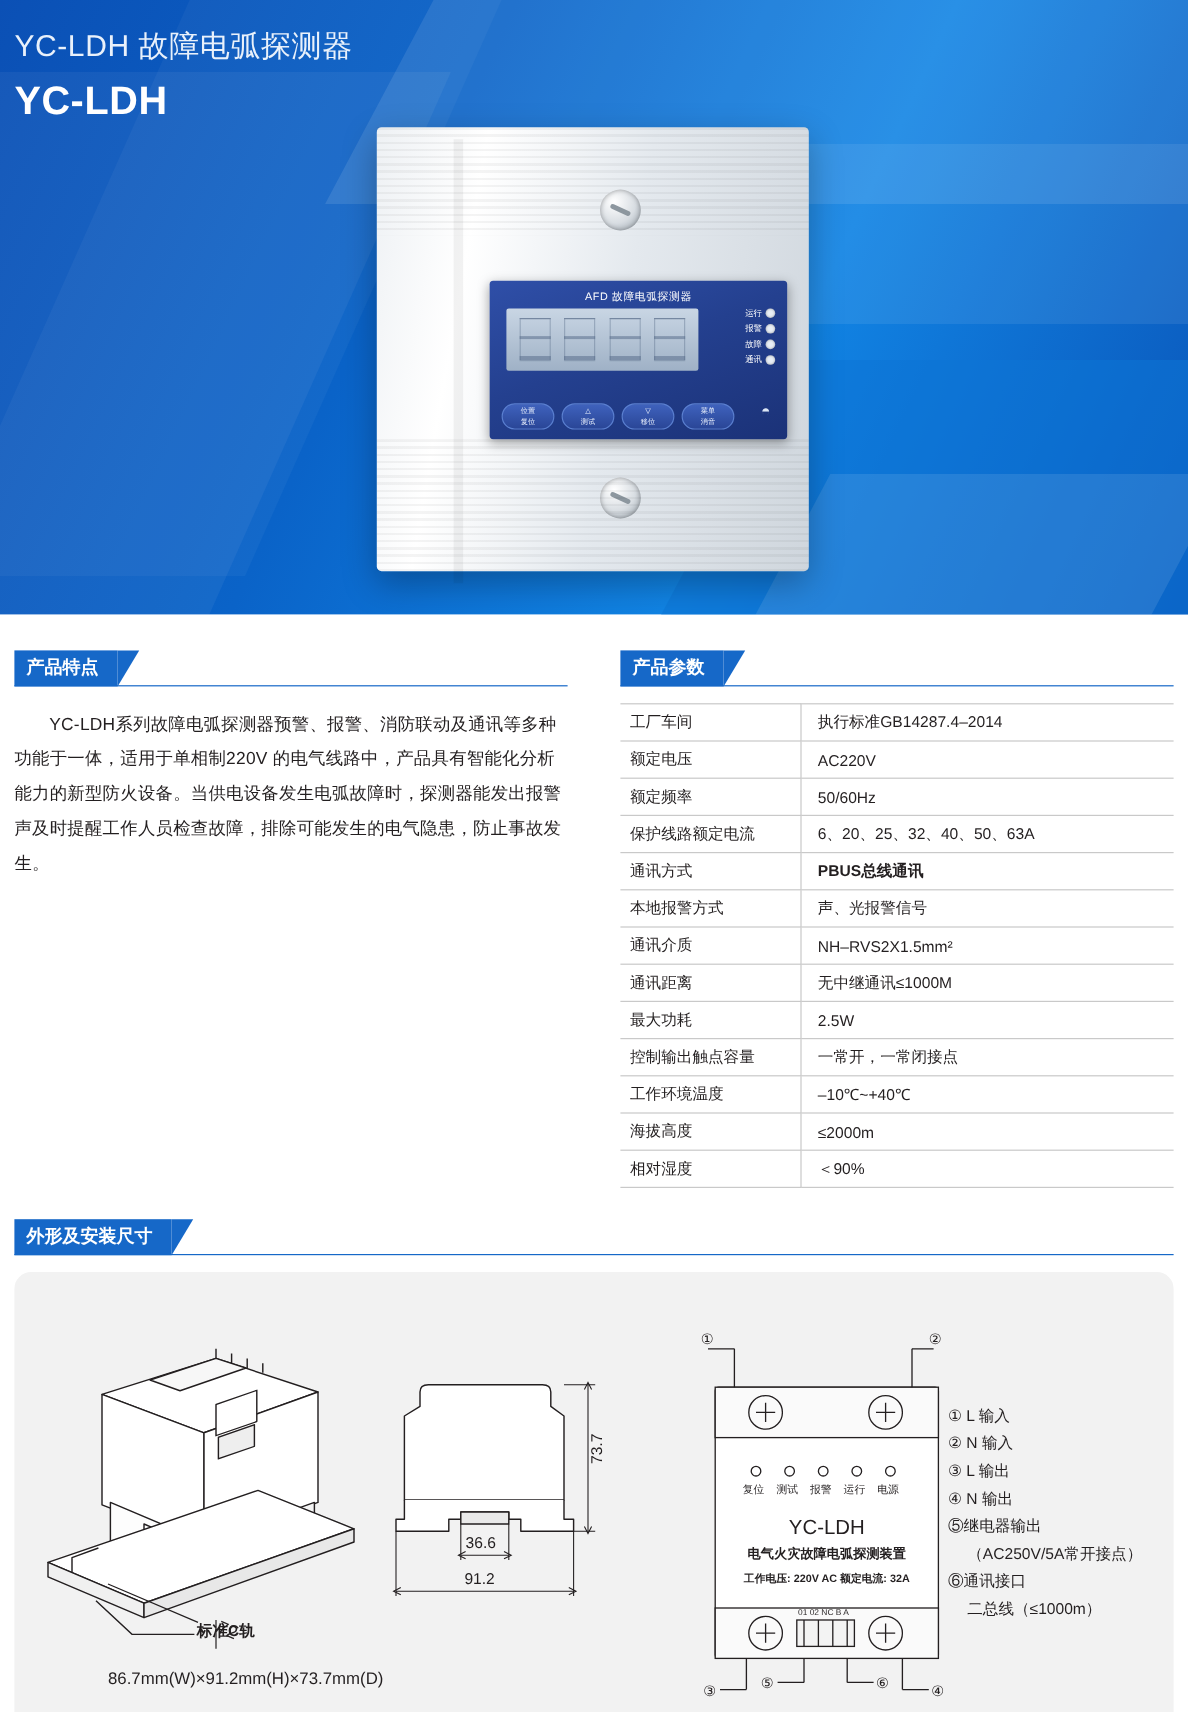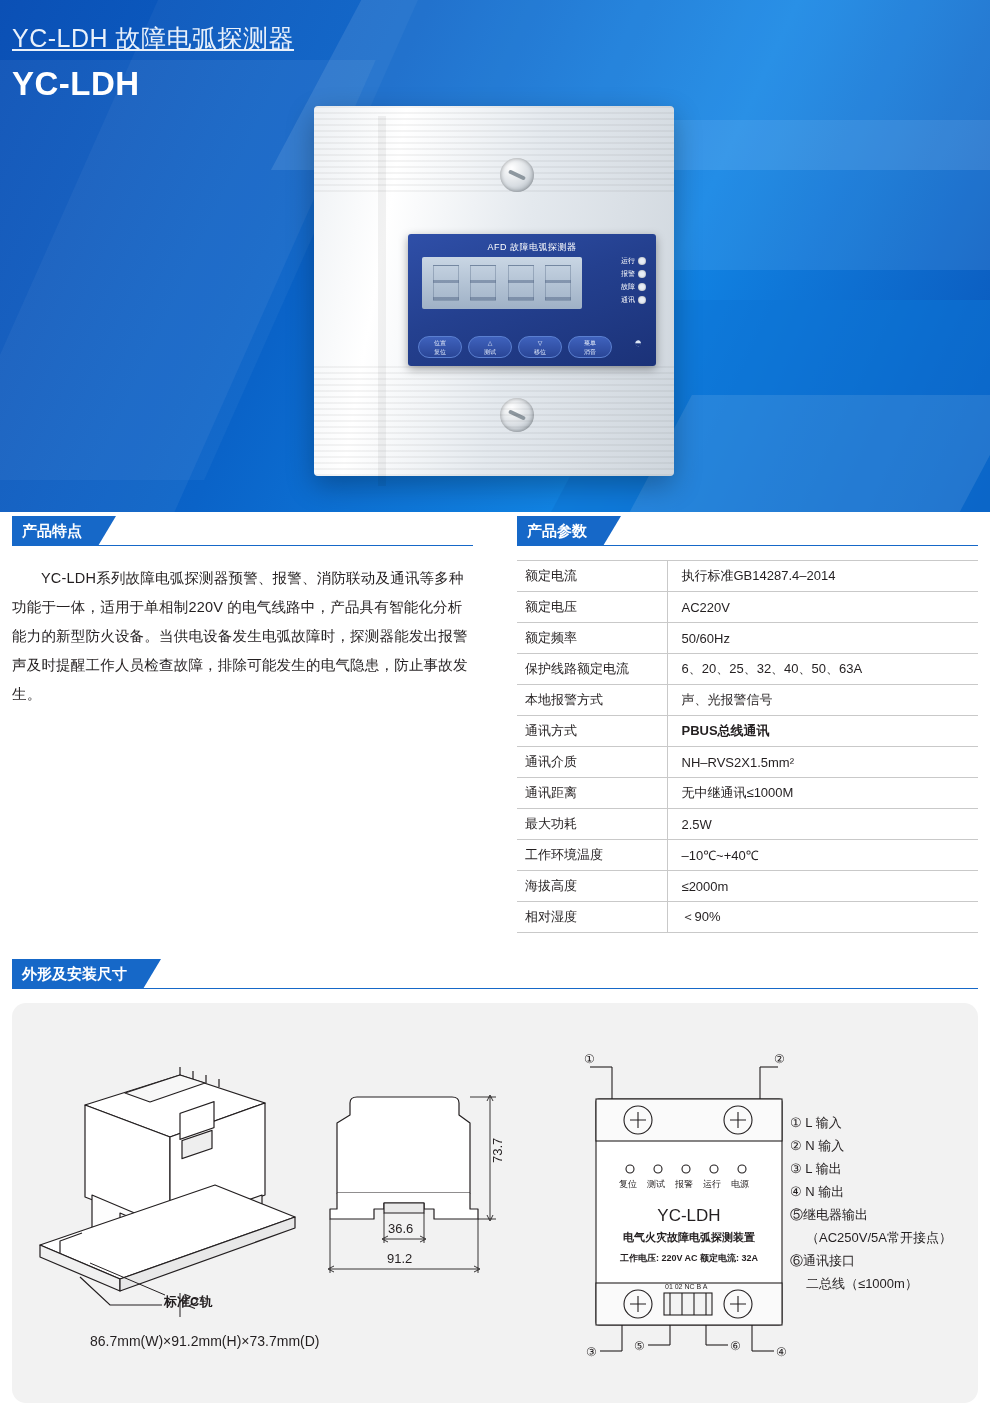--- a/index.html
+++ b/index.html
@@ -29,21 +29,20 @@
   .hs2 { width: 700px; height: 150px; left: 520px; top: 120px; transform: skewX(-28deg); background: rgba(255,255,255,0.08); }
   .hs3 { width: 620px; height: 240px; left: 600px; top: 300px; transform: skewX(-28deg); background: rgba(13,116,214,0.55); }
   .hs4 { width: 420px; height: 520px; left: -160px; top: 60px; transform: skewX(-24deg); background: rgba(255,255,255,0.05); }
   .hs5 { width: 260px; height: 520px; left: 60px; top: -40px; transform: skewX(-24deg); background: rgba(255,255,255,0.04); }
   .hs6 { width: 330px; height: 120px; left: 660px; top: 395px; transform: skewX(-28deg); background: rgba(255,255,255,0.10); }
 
   .hero-title {
     position: absolute; left: 12px; top: 22px;
     font-size: 25px; color: #e9f1fb; letter-spacing: 0.5px;
     font-weight: 400;
-    text-decoration: underline;
   }
   .hero-model {
     position: absolute; left: 12px; top: 65px;
     font-size: 33px; color: #ffffff; font-weight: bold; letter-spacing: 0.5px;
   }
 
   
   .device {
     position: absolute; left: 296px; top: 96px; width: 400px; height: 390px;
   }
@@ -128,21 +127,21 @@
     color:#fff; font-size:15px; font-weight:bold; line-height:30px; padding:0 16px 0 10px;
   }
   .sec-head .ribbon:after {
     content:""; position:absolute; right:-18px; top:0; width:0; height:0;
     border-top: 30px solid #1668c8; border-right: 18px solid transparent;
   }
   .sec-head .rule {
     position:absolute; left:0; right:0; bottom:0; height:1px; background:#1668c8;
   }
 
-  .cols { display:flex; gap: 44px; margin-top: 4px; }
+  .cols { display:flex; gap: 44px; margin-top: 30px; }
   .col-left { width: 470px; }
   .col-right { width: 470px; }
 
   .para {
     font-size: 14.5px; line-height: 29px; text-indent: 2em; margin: 0 0 0 0;
     color: #231f20; letter-spacing: 0.2px;
   }
   .para + .para { margin-top: 0; }
 
   table.spec { width:100%; border-collapse: collapse; font-size: 13px; }
@@ -242,54 +241,58 @@
 
     <div class="col-right">
       <div class="sec-head">
         <div class="ribbon">产品参数</div>
         <div class="rule"></div>
       </div>
       <div style="height:14px"></div>
       <table class="spec">
         <tbody>
           <tr>
-              <td class="k">额定电流</td>
+              <td class="k">工厂车间</td>
               <td class="v">执行标准GB14287.4–2014</td>
             </tr>
           <tr>
               <td class="k">额定电压</td>
               <td class="v">AC220V</td>
             </tr>
           <tr>
               <td class="k">额定频率</td>
               <td class="v">50/60Hz</td>
             </tr>
           <tr>
               <td class="k">保护线路额定电流</td>
               <td class="v">6、20、25、32、40、50、63A</td>
             </tr>
           <tr>
+              <td class="k">通讯方式</td>
+              <td class="v" style="font-weight:bold">PBUS总线通讯</td>
+            </tr>
+          <tr>
               <td class="k">本地报警方式</td>
               <td class="v">声、光报警信号</td>
             </tr>
           <tr>
-              <td class="k">通讯方式</td>
-              <td class="v" style="font-weight:bold">PBUS总线通讯</td>
-            </tr>
-          <tr>
               <td class="k">通讯介质</td>
               <td class="v">NH–RVS2X1.5mm²</td>
             </tr>
           <tr>
               <td class="k">通讯距离</td>
               <td class="v">无中继通讯≤1000M</td>
             </tr>
           <tr>
               <td class="k">最大功耗</td>
               <td class="v">2.5W</td>
+            </tr>
+          <tr>
+              <td class="k">控制输出触点容量</td>
+              <td class="v">一常开，一常闭接点</td>
             </tr>
           <tr>
               <td class="k">工作环境温度</td>
               <td class="v">–10℃~+40℃</td>
             </tr>
           <tr>
               <td class="k">海拔高度</td>
               <td class="v">≤2000m</td>
             </tr>
           <tr>

